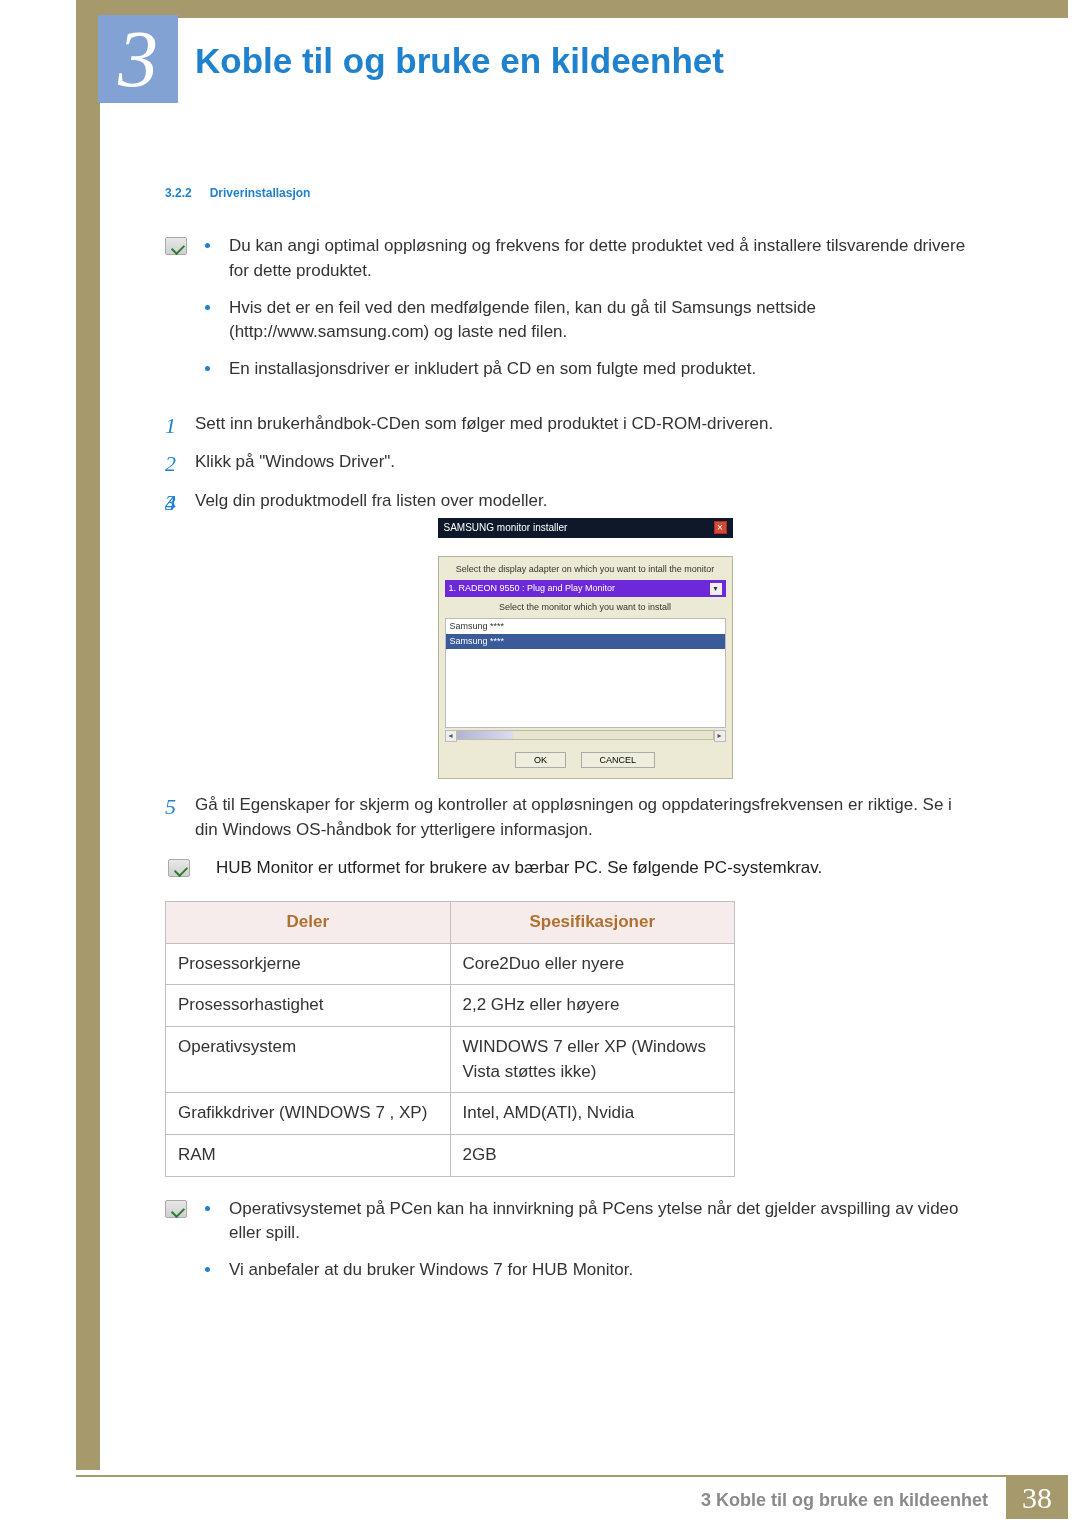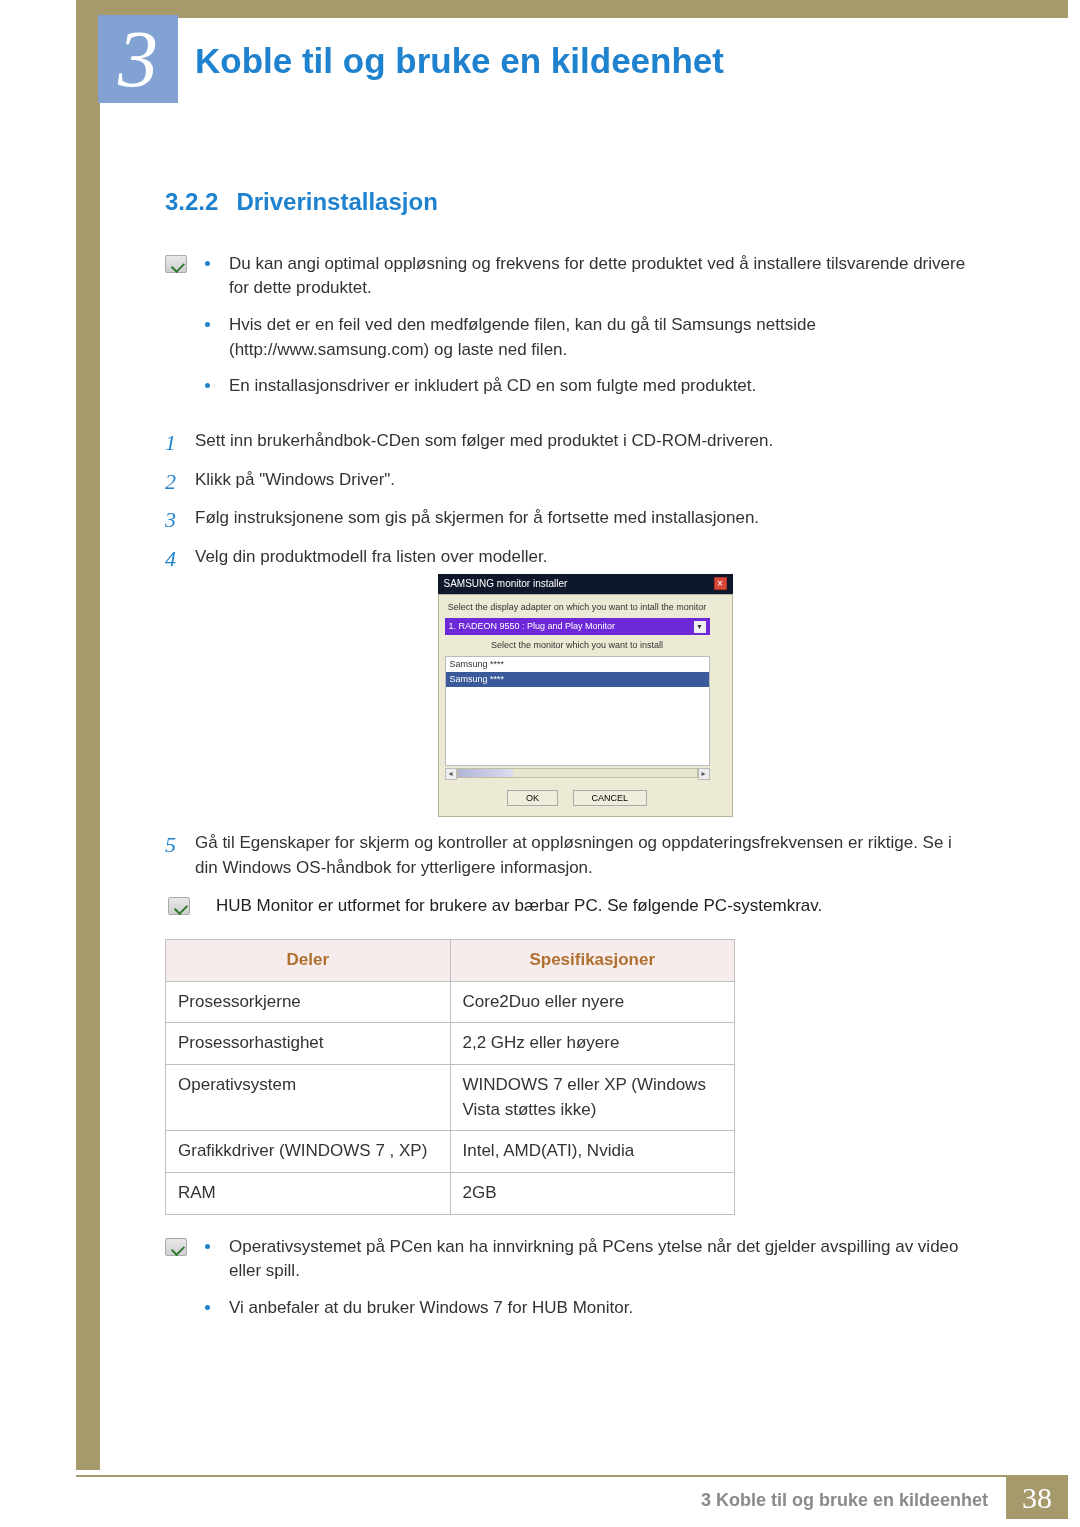--- a/index.html
+++ b/index.html
@@ -59,21 +59,21 @@
   
   .content {
     position: absolute;
     left: 165px;
     top: 185px;
     width: 810px;
   }
   .section-heading {
     color: #1f82cf;
     font-weight: bold;
-    font-size: 24px;
+    font-size: 12px;
     margin-bottom: 32px;
   }
   .section-heading .num { margin-right: 18px; }
   .note-row {
     display: flex;
     align-items: flex-start;
     gap: 18px;
     margin-bottom: 4px;
   }
   .note-icon {
@@ -155,23 +155,24 @@
     background: #d64838;
     border: 1px solid #b03020;
     color: #fff;
     font-size: 10px;
     line-height: 11px;
     text-align: center;
   }
   .im-body {
     border: 1px solid #b5b59a;
     background: #ecead4;
-    padding: 4px 22px 10px 6px;
+    padding: 4px 6px 10px 6px;
     font-size: 9px;
     color: #333;
+    margin-top: 18px;
   }
   .im-body .caption { text-align: center; margin: 2px 0 4px; font-size: 9px; }
   .im-dd {
     background: #6d28d9;
     color: #fff;
     padding: 2px 4px;
     display: flex;
     justify-content: space-between;
     align-items: flex-end;
     margin-bottom: 4px;
@@ -321,21 +322,21 @@
     <ul class="bullets" style="margin-left:0; flex:1;">
       <li>Du kan angi optimal oppløsning og frekvens for dette produktet ved å installere tilsvarende drivere for dette produktet.</li>
       <li>Hvis det er en feil ved den medfølgende filen, kan du gå til Samsungs nettside (http://www.samsung.com) og laste ned filen.</li>
       <li>En installasjonsdriver er inkludert på CD en som fulgte med produktet.</li>
     </ul>
   </div>
 
   <ol class="steps">
     <li><span class="step-num">1</span><span>Sett inn brukerhåndbok-CDen som følger med produktet i CD-ROM-driveren.</span></li>
     <li><span class="step-num">2</span><span>Klikk på "Windows Driver".</span></li>
-    <li><span class="step-num">3</span><span>Følg instruksjonene som gis på skjermen for å fortsette med installasjonen.</span></li>
+    <li><span class="step-num">3</span></li>
     <li><span class="step-num">4</span><span>Velg din produktmodell fra listen over modeller.</span>
       <div class="installer-mock">
         <div class="im-title">
           <span>SAMSUNG monitor installer</span>
           <span class="close">×</span>
         </div>
         <div class="im-body">
           <div class="caption">Select the display adapter on which you want to intall the monitor</div>
           <div class="im-dd">
             <span>1. RADEON 9550 : Plug and Play Monitor</span>

